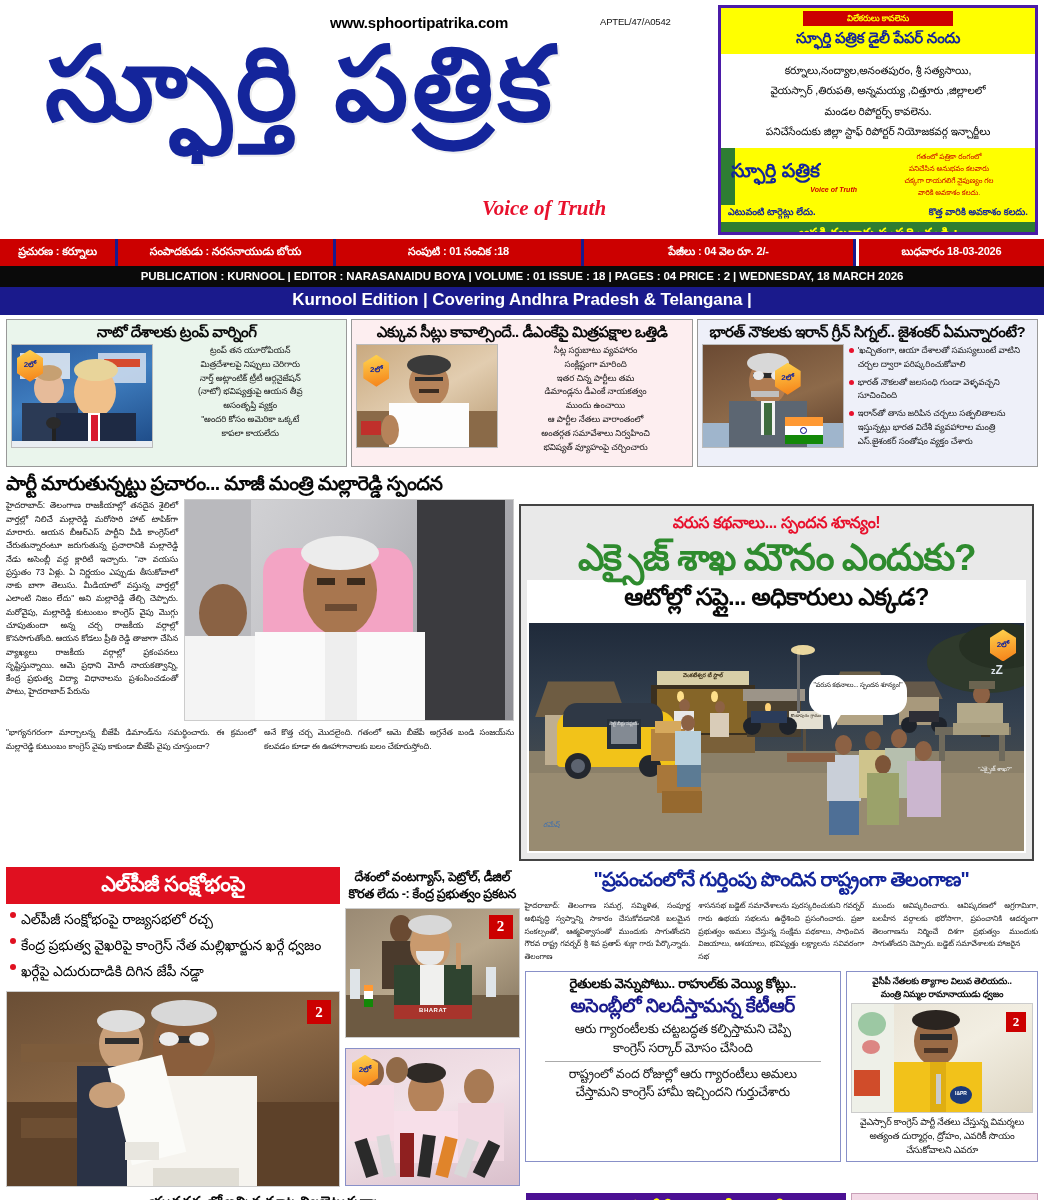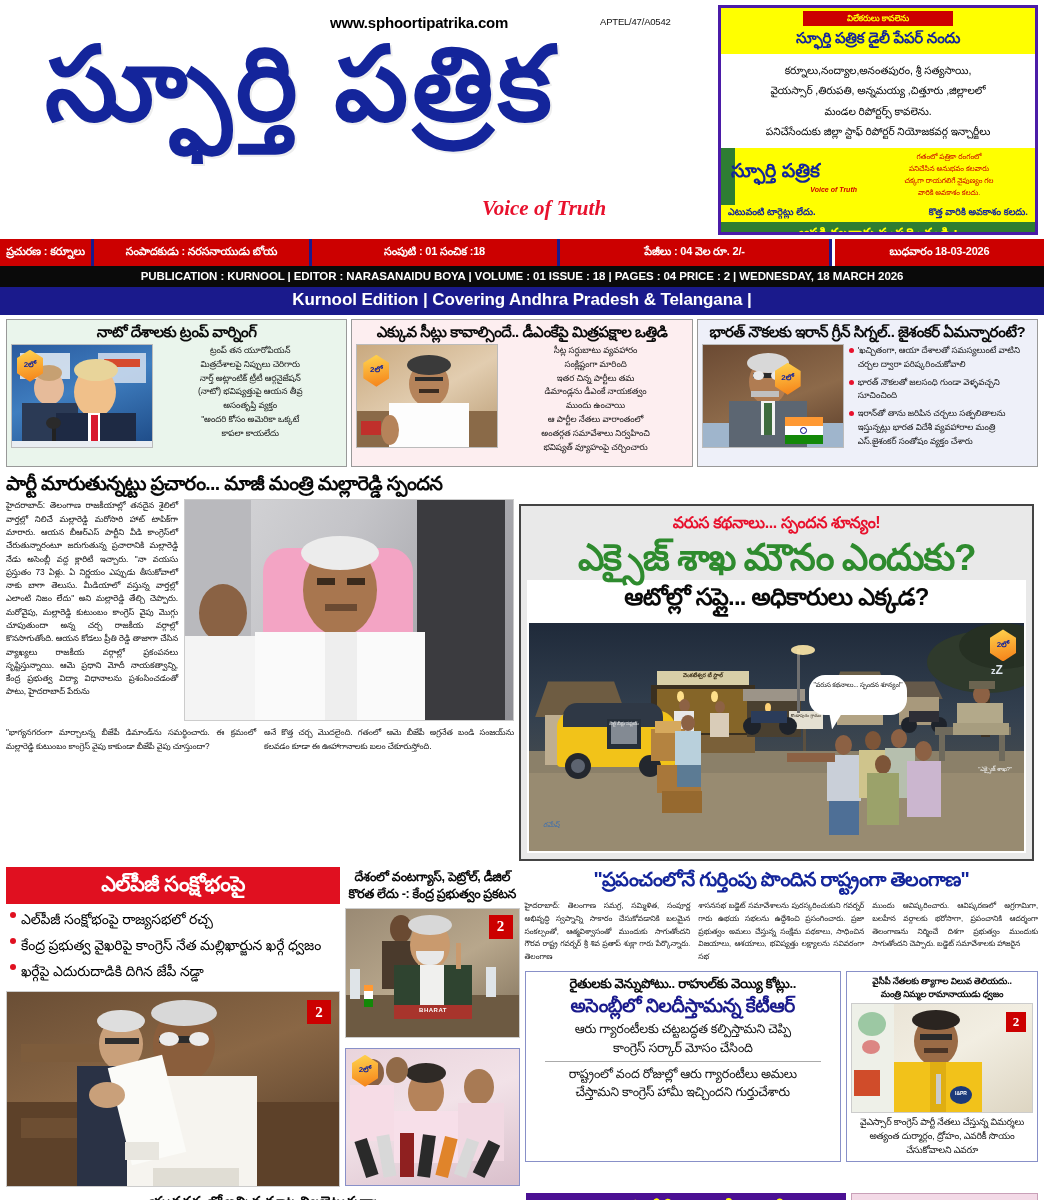--- a/index.html
+++ b/index.html
@@ -81,21 +81,21 @@
   }
 
   
   .info-bar-te { display: flex; height: 28px; background: #cc0000; border-top:1px solid #fff; }
   .ib-cell {
     color: #ffffff; font-size: 11px; font-weight: bold;
     display: flex; align-items: center; justify-content: center;
     border-right: 3px solid #1a1a8c; padding: 0 4px; letter-spacing: -.2px;
   }
   .ib-cell:last-child { border-right: none; }
-  .ib-c1 { width: 94px; }
+  .ib-c1 { width: 118px; }
   .ib-c2 { width: 218px; }
   .ib-c3 { width: 248px; }
   .ib-c4 { width: 272px; }
   .ib-c5 { flex: 1; background: #cc0000; border-left: 3px solid #fff; }
   .info-bar-en {
     background: #0a0a0a; color: #fff; text-align: center;
     font-size: 11.5px; font-weight: bold; padding: 4px 0 5px;
     letter-spacing: -.1px;
   }
   .edition-bar {

